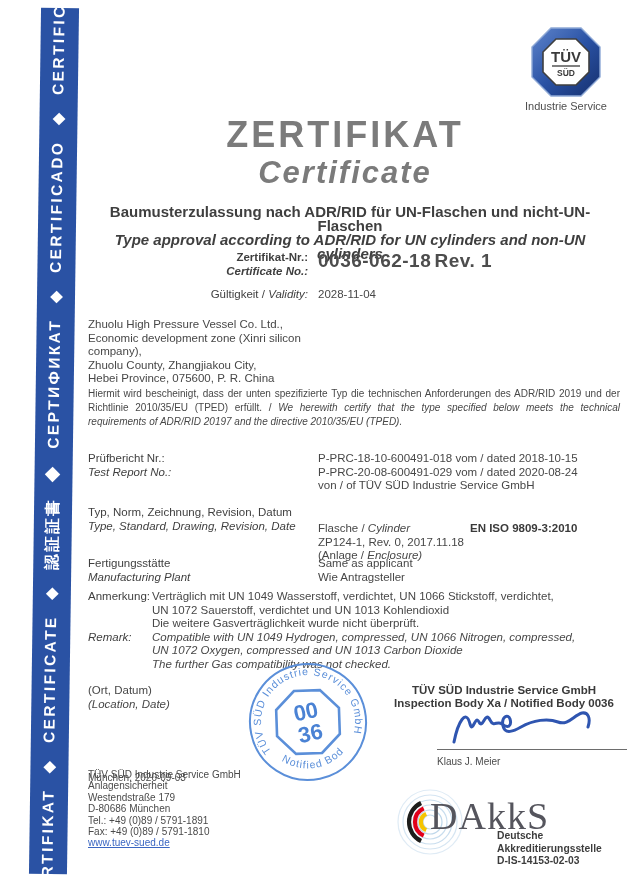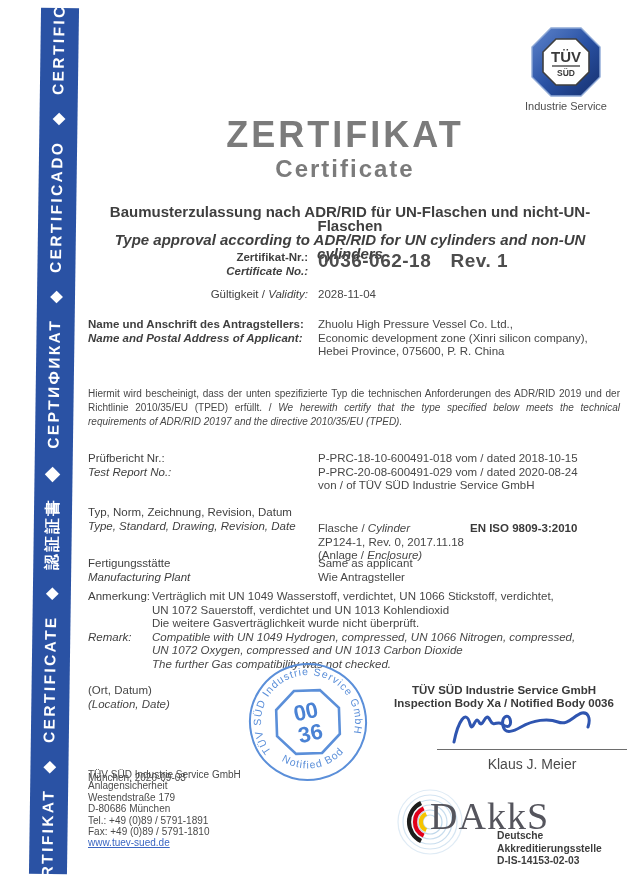--- a/index.html
+++ b/index.html
@@ -26,52 +26,52 @@
   }
 
   
   .logo-wrap{left:530px;top:26px;width:72px;height:72px;}
   .logo-division{left:505px;top:100px;width:122px;text-align:center;font-size:11px;color:#4e4e4e;}
 
   
   .title-de{left:85px;top:114px;width:520px;text-align:center;
     font-size:36px;font-weight:bold;color:#7b7b7b;letter-spacing:3px;}
   .title-en{left:85px;top:155px;width:520px;text-align:center;
-    font-size:24px;font-weight:bold;color:#7b7b7b;letter-spacing:2px;}
+    font-size:31px;font-weight:bold;font-style:italic;color:#7b7b7b;letter-spacing:2px;}
 
   .subtitle{left:85px;top:205px;width:530px;text-align:center;font-size:15px;line-height:14px;color:#3f3f3f;}
 
   .row{display:grid;grid-template-columns:230px 1fr;}
   .label-col{color:#3f3f3f;}
   .rt{text-align:right;padding-right:10px;}
 
   .certno-row{left:88px;top:251px;width:532px;}
   .cert-number{font-size:19px;font-weight:bold;color:#4d4d4d;letter-spacing:0.5px;}
-  .cert-rev{margin-left:16px;}
+  .cert-rev{}
   .validity-row{left:88px;top:288px;width:532px;}
 
   .applicant-row{left:88px;top:318px;width:532px;}
   .statement{left:88px;top:387px;width:532px;text-align:justify;font-size:10px;line-height:13.8px;}
   .testreport-row{left:88px;top:452px;width:532px;}
   .type-row{left:88px;top:506px;width:532px;}
   .type-line1{position:relative;margin-top:16px;}
   .type-standard{position:absolute;left:152px;top:0;font-weight:bold;color:#3a3a3a;}
   .manufacturing-row{left:88px;top:557px;width:532px;}
 
   .remark-row{left:88px;top:590px;width:532px;display:grid;grid-template-columns:64px 1fr;}
 
   
   .ort-block{left:88px;top:684px;}
   .city-date{left:88px;top:772px;font-size:10px;}
   .stamp-wrap{left:233px;top:647px;width:150px;height:150px;transform:rotate(-12deg);}
   .right-block{left:382px;top:684px;width:244px;text-align:center;}
   .right-block .org-line{font-weight:bold;font-size:11.5px;line-height:13px;color:#3a3a3a;}
   .signature-wrap{left:448px;top:700px;width:160px;height:50px;}
   .sig-line{left:437px;top:749px;width:190px;border-top:1.4px solid #6d6d6d;height:0;}
-  .signer{left:437px;top:756px;width:190px;text-align:center;font-size:14px;color:#4a4a4a;}
+  .signer{left:437px;top:756px;width:190px;text-align:left;font-size:10px;color:#4a4a4a;}
 
   
   .footer{left:88px;top:769px;font-size:10px;line-height:11.4px;color:#4a4a4a;}
   .footer-link{color:#3a66c2;text-decoration:underline;}
 
   
   .dakks{left:394px;top:788px;width:226px;height:86px;}
   .dakks-arcs{position:absolute;left:0;top:0;}
   .dakks-name{position:absolute;left:36px;top:6px;font-family:"Liberation Serif",serif;
     font-size:38px;color:#55555d;letter-spacing:1px;}
@@ -123,27 +123,24 @@
 </div>
 
 <div class="abs row validity-row small">
   <div class="label-col rt">
     <span>Gültigkeit / </span><span class="it">Validity:</span>
   </div>
   <div>2028-11-04</div>
 </div>
 
 <div class="abs row applicant-row small">
-  <div class="label-col">
-    <div class="bold">Name und Anschrift des Antragstellers:</div>
-    <div class="bold it">Name and Postal Address of Applicant:</div>
-  </div>
   <div>
     <div>Zhuolu High Pressure Vessel Co. Ltd.,</div>
     <div>Economic development zone (Xinri silicon company),</div>
+    <div>Zhuolu County, Zhangjiakou City,</div>
     <div>Hebei Province, 075600, P. R. China</div>
   </div>
 </div>
 
 <div class="abs statement">
   <span>Hiermit wird bescheinigt, dass der unten spezifizierte Typ die technischen Anforderungen des ADR/RID 2019 und der Richtlinie 2010/35/EU (TPED) erfüllt. / </span><span class="it">We herewith certify that the type specified below meets the technical requirements of ADR/RID 20197 and the directive 2010/35/EU (TPED).</span>
 </div>
 
 <div class="abs row testreport-row small">
   <div class="label-col">

